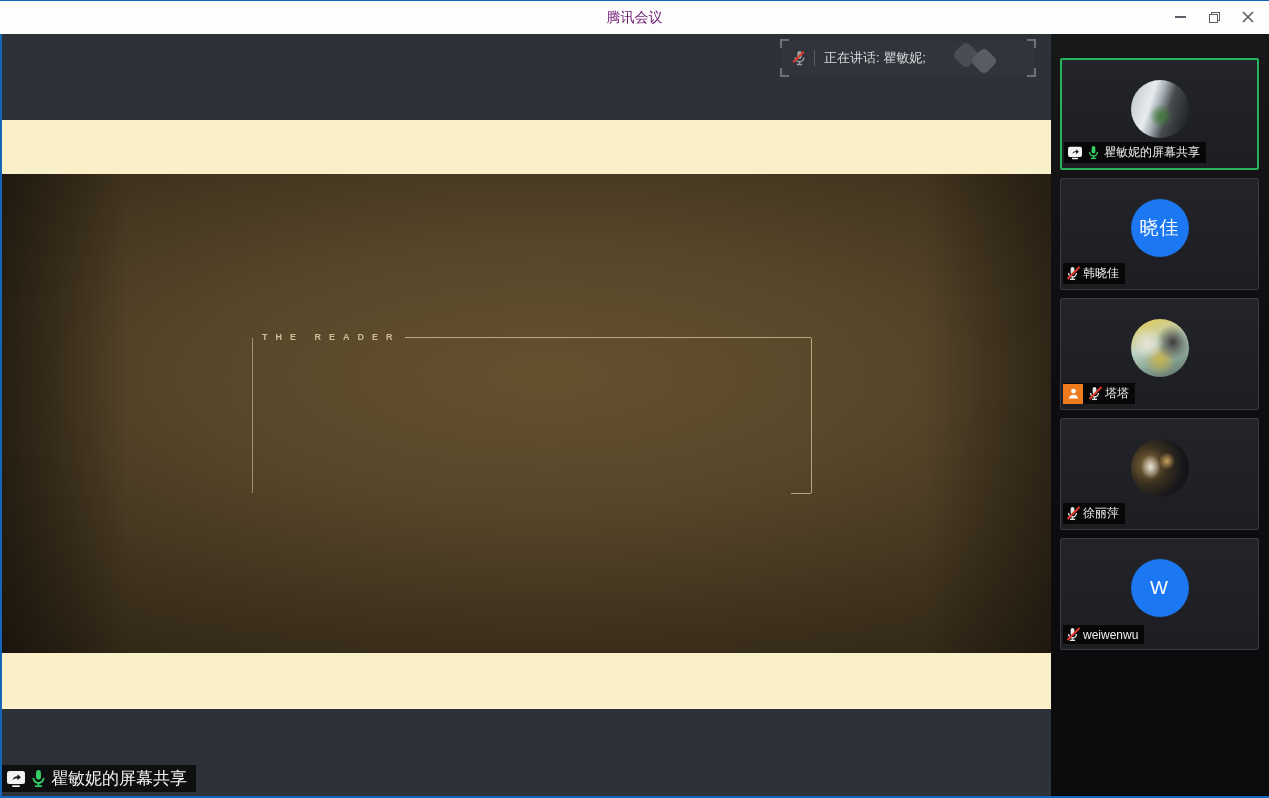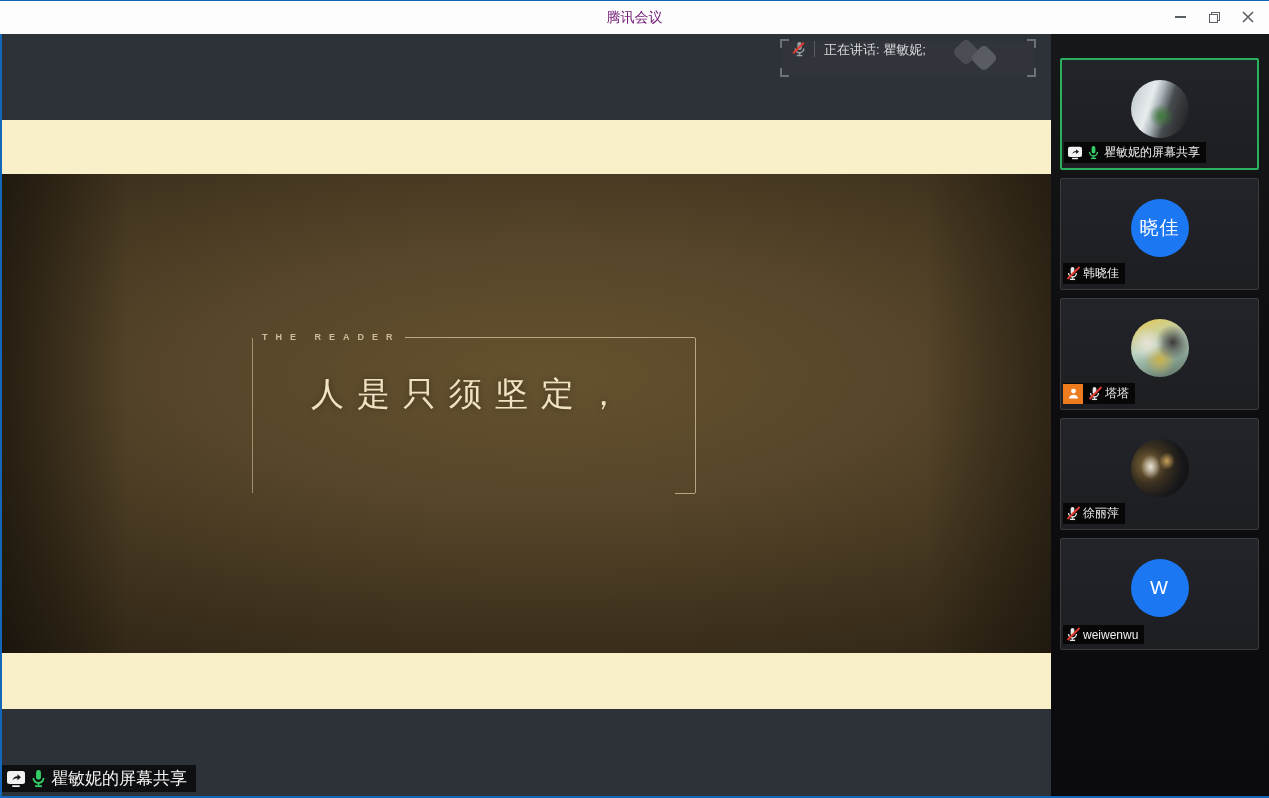--- a/index.html
+++ b/index.html
@@ -34,40 +34,40 @@
   .letterbox.bottom { flex:1; }
   .band { background:#f9efc8; }
   .band.top { height:54px; }
   .band.bottom { height:56px; }
   .video { position:relative; height:479px;
            background:
              linear-gradient(90deg, rgba(10,8,5,0.55) 0%, rgba(10,8,5,0) 12%, rgba(10,8,5,0) 88%, rgba(10,8,5,0.45) 100%),
              radial-gradient(120% 95% at 52% 42%, #64512e 0%, #57462a 28%, #3c301c 58%, #261e12 84%, #181310 100%); }
 
   
-  .quote-box { position:absolute; left:250px; top:164px; width:444px; height:155px;
+  .quote-box { position:absolute; left:250px; top:164px; width:560px; height:155px;
                border-left:1px solid rgba(222,206,168,0.55);
                border-right:1px solid rgba(222,206,168,0.7); }
   .quote-box .topline { position:absolute; top:-1px; left:152px; right:0; height:1px;
                         background:rgba(222,206,168,0.7); }
   .quote-box .bottomstub { position:absolute; bottom:-1px; right:0; width:20px; height:1px;
                            background:rgba(222,206,168,0.7); }
   .reader-badge { position:absolute; top:-6px; left:9px; font-size:9px; letter-spacing:8px;
                   color:#cdbd9b; font-weight:bold; white-space:nowrap; }
   .quote-text { font-family:"DejaVu Serif", serif; color:#efe3c2; font-size:33px;
                 letter-spacing:13px; white-space:nowrap;
                 text-shadow:0 0 6px rgba(0,0,0,0.35); }
   .quote-line1 { margin:34px 0 14px 58px; }
   .quote-line2 { margin-left:33px; }
   .attribution { position:absolute; right:16px; bottom:-14px; font-family:"DejaVu Serif", serif;
                  color:#e9dcba; font-size:24px; letter-spacing:6px; white-space:nowrap; }
 
   
   .status-pill { position:absolute; top:7px; left:780px; width:252px; height:34px;
-                 background:#31353b; display:flex; align-items:flex-start; padding:0 10px; }
+                 background:#31353b; display:flex; align-items:center; padding:0 10px; }
   .corner { position:absolute; width:9px; height:9px; }
   .corner.tl { left:-2px; top:-2px; border-left:2px solid #6d7177; border-top:2px solid #6d7177; }
   .corner.tr { right:-2px; top:-2px; border-right:2px solid #6d7177; border-top:2px solid #6d7177; }
   .corner.bl { left:-2px; bottom:-2px; border-left:2px solid #6d7177; border-bottom:2px solid #6d7177; }
   .corner.br { right:-2px; bottom:-2px; border-right:2px solid #6d7177; border-bottom:2px solid #6d7177; }
   .status-sep { width:1px; height:16px; background:#5a5e64; margin:0 9px 0 7px; }
   .status-text { color:#d9dadc; font-size:13px; white-space:nowrap; }
   .pill-logo { position:relative; width:58px; height:28px; margin-left:auto; margin-right:14px; }
   .pill-logo .d1 { position:absolute; left:4px; top:1px; width:20px; height:20px; border-radius:5px;
                    transform:rotate(45deg); background:#4a4d53; }
@@ -144,21 +144,20 @@
 
     <div class="main">
       <div class="letterbox top"></div>
       <div class="band top"></div>
 
       <div class="video">
         <div class="quote-box">
           <span class="topline"></span>
           <span class="bottomstub"></span>
           <div class="reader-badge">THE READER</div>
-          <div class="quote-text quote-line1">人是只须坚定，</div>
         </div>
       </div>
 
       <div class="band bottom"></div>
       <div class="letterbox bottom"></div>
 
       <div class="status-pill">
         <span class="corner tl"></span>
         <span class="corner tr"></span>
         <span class="corner bl"></span>

